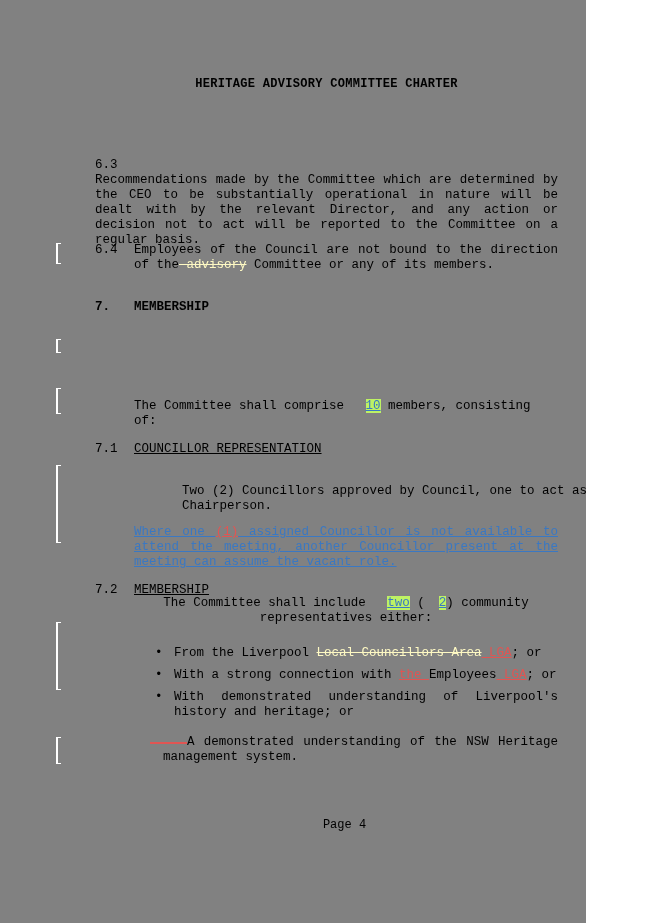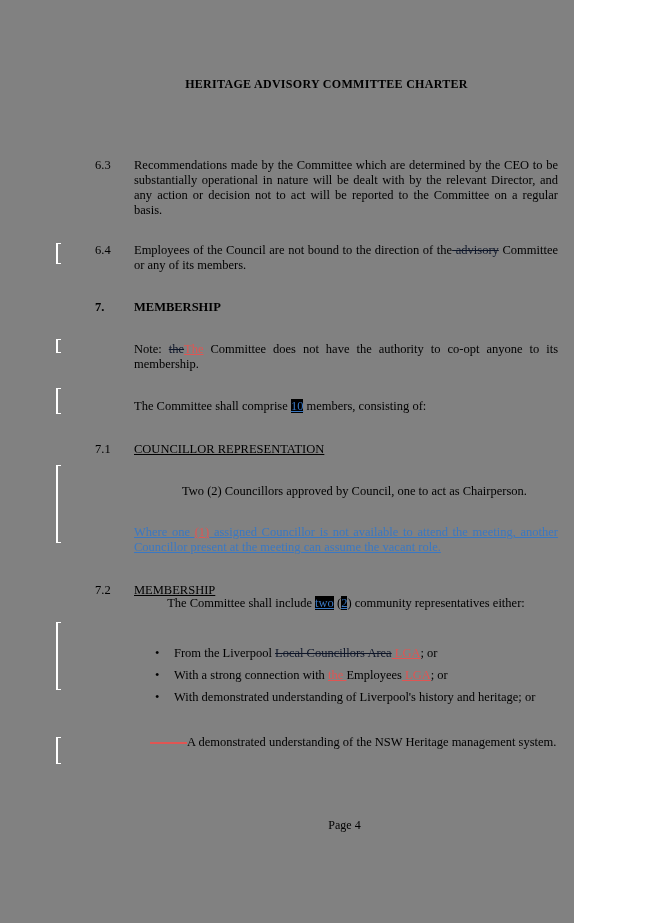--- a/index.html
+++ b/index.html
@@ -1,40 +1,41 @@
 <!DOCTYPE html>
 <html><head>
 <meta charset="utf-8">
 <style>
   html,body{margin:0;padding:0;}
   .page{
     position:relative;
     width:574px;height:923px;
     background:#818181;
-    font-family:Liberation Serif, serif;
+    font-family:Liberation Mono, monospace;
     font-size:12.5px;line-height:15px;color:#000;
     overflow:hidden;
+    padding-left:12px;
   }
   .abs{position:absolute;}
   .title{
     top:77px;left:0;width:653px;text-align:center;
     font-weight:bold;font-size:12px;letter-spacing:.3px;
   }
   .row{left:95px;width:463px;display:flex;}
   .num{width:39px;flex-shrink:0;}
   .body{flex:1;text-align:justify;}
   .body.single{text-align:left;}
   .indent{left:134px;width:424px;text-align:justify;}
   .indent.single{text-align:left;}
   .h-bold{font-weight:bold;}
   .h-under{text-decoration:underline;}
-  .s-red{color:#0f172a;text-decoration:line-through;}
+  .s-red{color:#fef9c3;text-decoration:line-through;}
   .u-red{color:#e05553;text-decoration:underline;}
   .u-blue{color:#3a78c3;text-decoration:underline;}
-  .hl{background:#000000;}
+  .hl{background:#bef264;margin-left:14px;}
   .bullet-row{left:155px;width:403px;display:flex;}
   .bul{width:19px;flex-shrink:0;}
   .btext{flex:1;text-align:justify;}
   .btext.single{text-align:left;}
   .dash-item{left:163px;width:395px;text-align:justify;text-indent:24px;}
   .strike-line{left:150px;width:37px;height:2px;background:#e05553;}
   .cbar{
     left:56px;width:5px;
     border-left:2px solid #ffffff;
     border-top:1px solid #ffffff;
@@ -51,36 +52,35 @@
   <div class="abs cbar" style="top:243px;height:21px;"></div>
   <div class="abs cbar" style="top:339px;height:14px;"></div>
   <div class="abs cbar" style="top:388px;height:26px;"></div>
   <div class="abs cbar" style="top:465px;height:78px;"></div>
   <div class="abs cbar" style="top:622px;height:68px;"></div>
   <div class="abs cbar" style="top:737px;height:27px;"></div>
 
   <div class="abs title">HERITAGE ADVISORY COMMITTEE CHARTER</div>
 
 
-  <div class="abs row" style="top:158px;">
+  <div class="abs row" style="top:158px;flex-direction:column;">
     <span class="num">6.3</span>
     <span class="body">Recommendations made by the Committee which are determined by the CEO to be substantially operational in nature will be dealt with by the relevant Director, and any action or decision not to act will be reported to the Committee on a regular basis.</span>
   </div>
 
   <div class="abs row" style="top:243px;">
     <span class="num">6.4</span>
     <span class="body"><span>Employees of the Council are not bound to the direction of the</span><span class="s-red"> advisory</span><span> Committee or any of its members.</span></span>
   </div>
 
   <div class="abs row" style="top:300px;">
     <span class="num h-bold">7.</span>
     <span class="body single h-bold">MEMBERSHIP</span>
   </div>
 
-  <div class="abs indent" style="top:342px;"><span>Note: </span><span class="s-red">the</span><span class="u-red">The</span><span> Committee does not have the authority to co-opt anyone to its membership.</span></div>
 
   <div class="abs indent single" style="top:399px;"><span>The Committee shall comprise </span><span class="u-blue hl">10</span><span> members, consisting of:</span></div>
 
   <div class="abs row" style="top:442px;">
     <span class="num">7.1</span>
     <span class="body single h-under">COUNCILLOR REPRESENTATION</span>
   </div>
 
   <div class="abs indent single" style="top:484px;margin-left:48px;">Two (2) Councillors approved by Council, one to act as Chairperson.</div>
 

